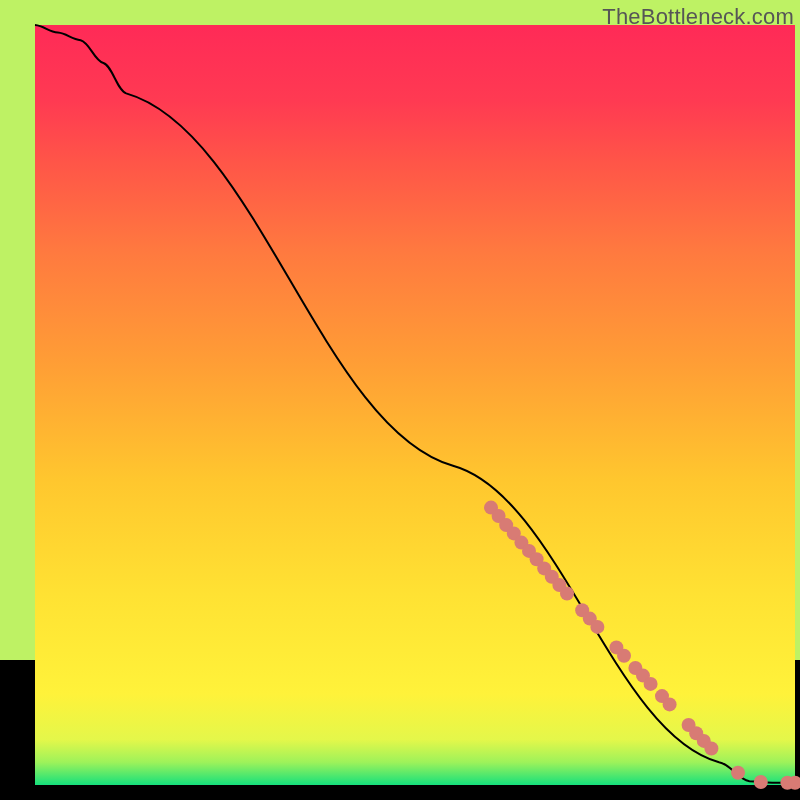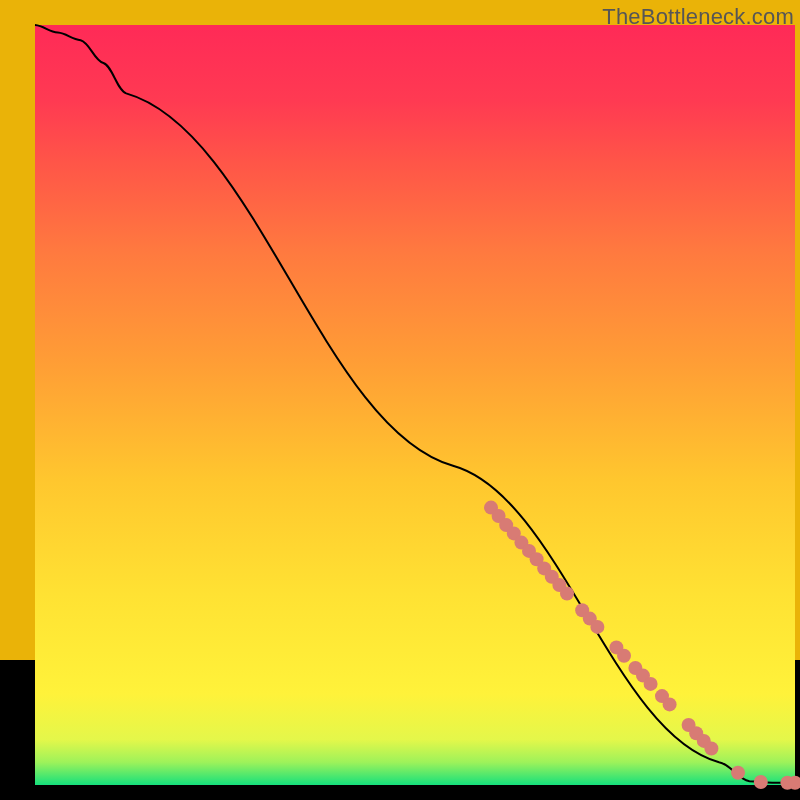--- a/index.html
+++ b/index.html
@@ -8,21 +8,21 @@
     width: 800px;
     height: 800px;
     background: #000;
     overflow: hidden;
     font-family: Arial, Helvetica, sans-serif;
   }
   .frame {
     position: relative;
     width: 800px;
     height: 660px;
-    background: #eab308;
+    background: #bef264;
   }
   .plot-area {
     position: absolute;
     left: 35px;
     top: 25px;
     width: 760px;
     height: 760px;
     background: linear-gradient(to top,
       #15e07c 0%,
       #9ef25a 3%,

